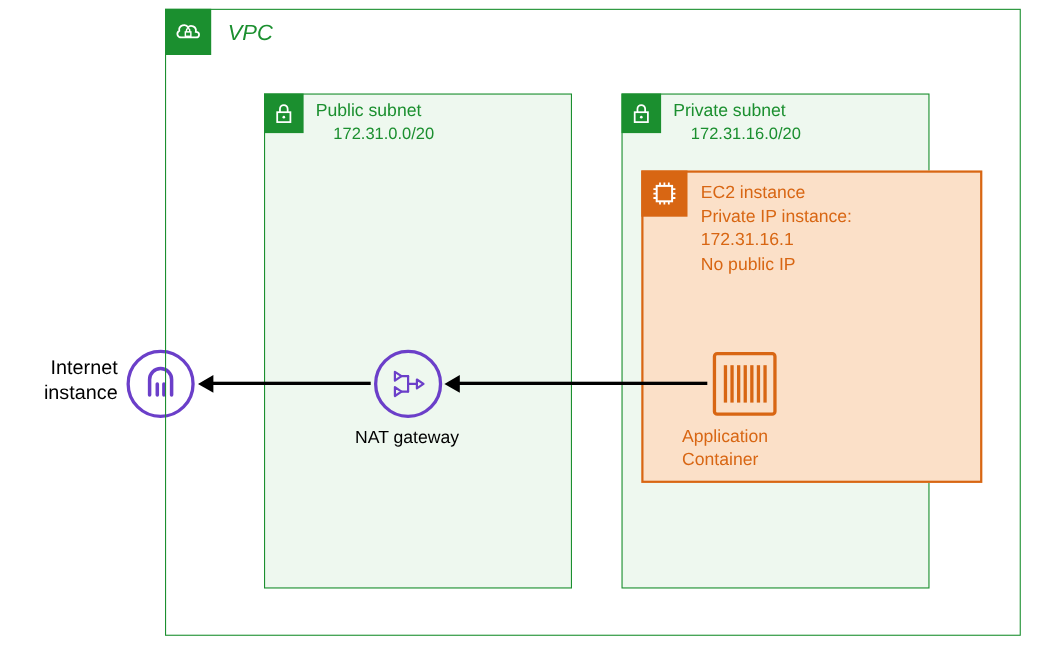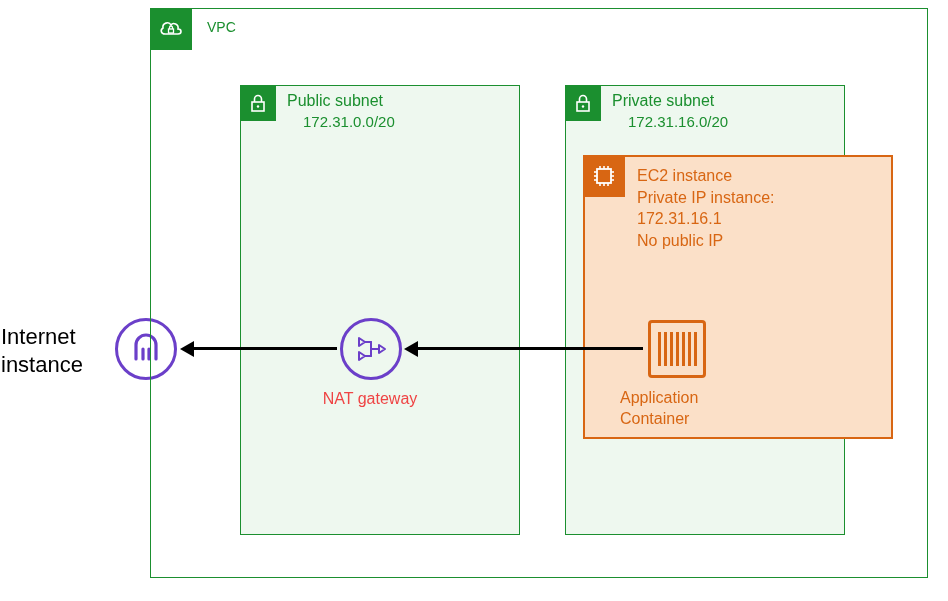--- a/index.html
+++ b/index.html
@@ -36,21 +36,22 @@
     background: #1b8f2f;
     display: flex;
     align-items: center;
     justify-content: center;
   }
   .vpc-label {
     position: absolute;
     left: 56px;
     top: 10px;
     color: #1b8f2f;
-    font-size: 14px;
+    font-size: 20px;
+    font-style: italic;
   }
   
   .subnet {
     position: absolute;
     top: 85px;
     width: 280px;
     height: 450px;
     box-sizing: border-box;
     padding-left: 40px;
   }
@@ -167,43 +168,44 @@
     justify-content: center;
     background: #eef8ef;
   }
   .nat-label {
     position: absolute;
     left: 310px;
     top: 390px;
     width: 120px;
     text-align: center;
     font-size: 16px;
-    color: #ef4444;
+    color: #000000;
   }
   
   .igw-circle {
     position: absolute;
     left: 115px;
     top: 318px;
     width: 62px;
     height: 62px;
     border: 3px solid #6b3fc9;
     border-radius: 50%;
     box-sizing: border-box;
     display: flex;
     align-items: center;
     justify-content: center;
     background: #fff;
   }
   .igw-label {
     position: absolute;
-    left: 1px;
+    left: 12px;
     top: 323px;
     width: 95px;
-    font-size: 22px;
+    text-align: right;
+    font-size: 18px;
     line-height: 1.25;
     color: #000;
   }
   
   .arrow {
     position: absolute;
     height: 0;
     border-top: 3px solid #000;
   }
   .arrowhead {

